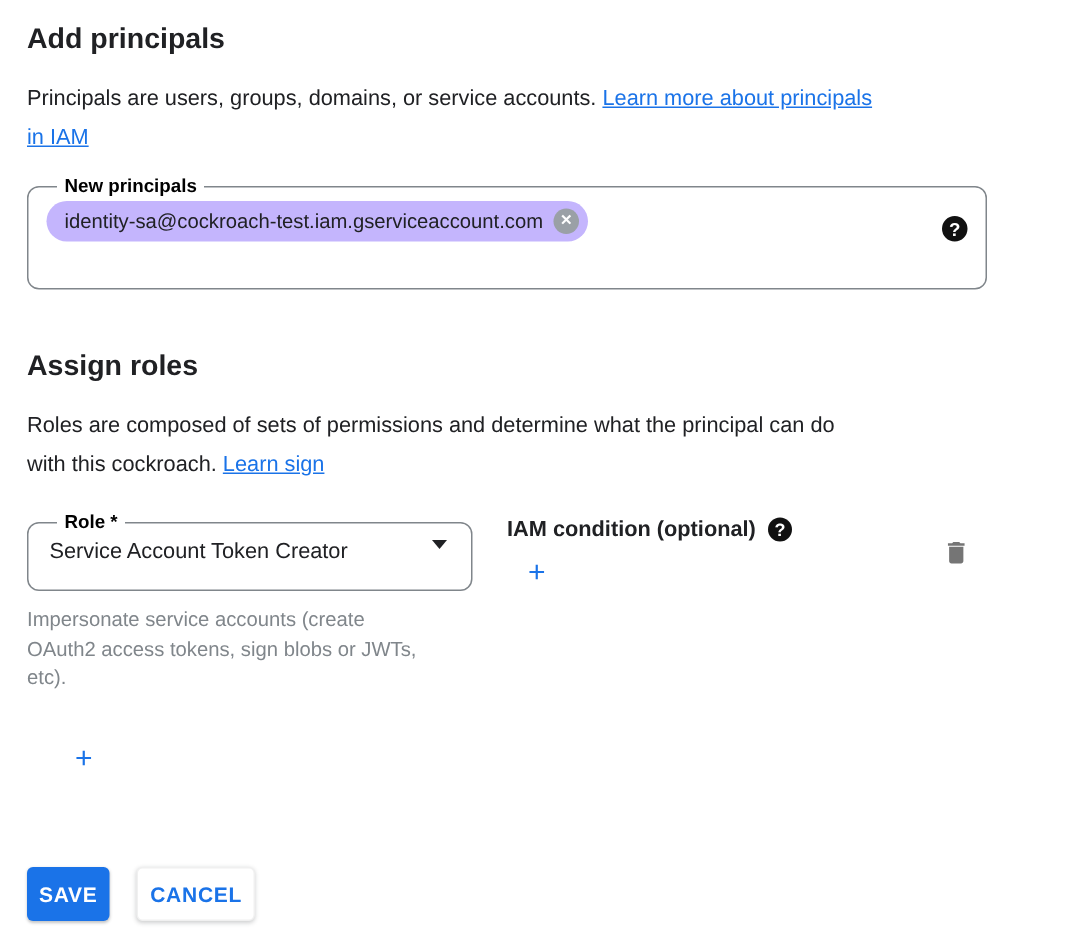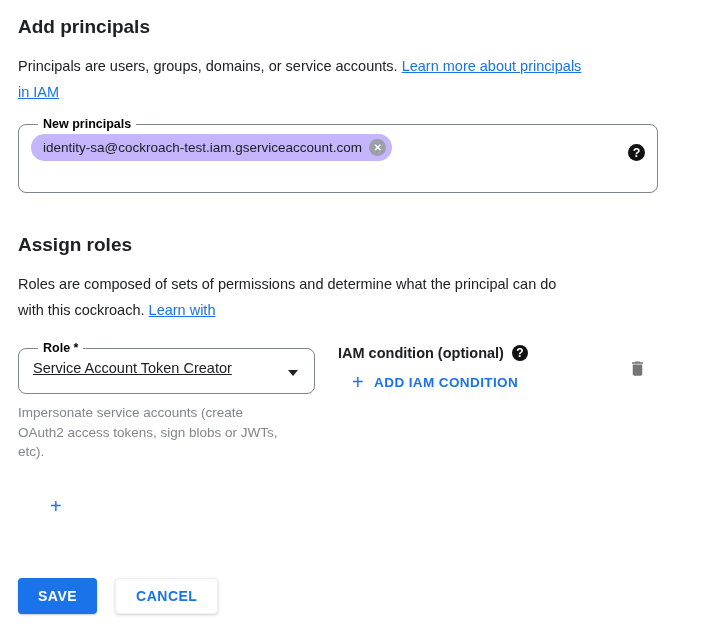--- a/index.html
+++ b/index.html
@@ -52,23 +52,22 @@
   }
 
   
   .role-row { margin-top: 19px; display: flex; align-items: flex-start; width: 645px; }
   .role-col { width: 297px; flex: 0 0 auto; }
   .select-field {
     width: 297px; height: 52px; border-radius: 6px; cursor: pointer;
     padding: 0 12px 0 12px;
   }
   .select-inner {
-    display: flex; align-items: flex-end; justify-content: space-between;
+    display: flex; align-items: flex-start; justify-content: space-between;
     padding: 5px 2px 0 2px;
-    text-decoration: underline;
   }
   .select-value { font-size: 14.5px; color: #202124; white-space: nowrap; }
   .dropdown-arrow {
     width: 0; height: 0; margin-right: 2px;
     border-left: 5.5px solid transparent; border-right: 5.5px solid transparent;
     border-top: 6.5px solid #202124;
   }
   .helper {
     margin-top: 9px; max-width: 272px; font-size: 13.5px; line-height: 19.5px;
     color: #80868b;
@@ -92,21 +91,21 @@
   .trash-btn {
     margin-left: auto; margin-right: 14px; margin-top: 14px;
     background: none; border: none; cursor: pointer; padding: 2px;
   }
 
   
   .actions { display: flex; gap: 18px; margin-top: 60px; }
   .btn {
     height: 36px; border-radius: 4px; font-family: "Liberation Sans", sans-serif;
     font-size: 14px; font-weight: bold; letter-spacing: 0.5px; cursor: pointer;
-    padding: 0 20px; display: inline-flex; align-items: center; justify-content: center;
+    padding: 0 8px; display: inline-flex; align-items: center; justify-content: center;
   }
   .btn-primary {
     background: #1a73e8; color: #ffffff; border: none;
     box-shadow: 0 1px 2px rgba(60,64,67,0.3);
   }
   .btn-secondary {
     background: #ffffff; color: #1a73e8; border: 1px solid #f0f0f0;
     box-shadow: 0 1px 3px rgba(60,64,67,0.25);
     text-align: right;
   }
@@ -128,21 +127,21 @@
     <span class="chip">
       <span class="chip-text">identity-sa@cockroach-test.iam.gserviceaccount.com</span>
       <span class="chip-remove">✕</span>
     </span>
     <span class="help-badge">?</span>
   </fieldset>
 
   <h2 class="section-title">Assign roles</h2>
 
   <p class="desc"><span>Roles are composed of sets of permissions and determine what the principal can do</span><br><span>with this cockroach.</span>
-    <a class="link">Learn with</a>
+    <a class="link">Learn sign</a>
   </p>
 
   <div class="role-row">
     <div class="role-col">
       <fieldset class="outline select-field">
         <legend>Role *</legend>
         <div class="select-inner">
           <span class="select-value">Service Account Token Creator</span>
           <span class="dropdown-arrow"></span>
         </div>
@@ -150,21 +149,20 @@
       <p class="helper">Impersonate service accounts (create OAuth2 access tokens, sign blobs or JWTs, etc).</p>
     </div>
 
     <div class="cond-col">
       <div class="cond-label-row">
         <span class="cond-label">IAM condition (optional)</span>
         <span class="help-badge">?</span>
       </div>
       <button class="text-btn">
         <span class="plus">+</span>
-          <span>ADD IAM CONDITION</span>
       </button>
     </div>
 
     <button class="trash-btn">
       <span>
         <svg width="19" height="21" viewBox="0 0 24 24" fill="#757575" xmlns="http://www.w3.org/2000/svg">
           <path d="M6 19c0 1.1.9 2 2 2h8c1.1 0 2-.9 2-2V7H6v12zM19 4h-3.5l-1-1h-5l-1 1H5v2h14V4z"></path>
         </svg>
       </span>
     </button>

